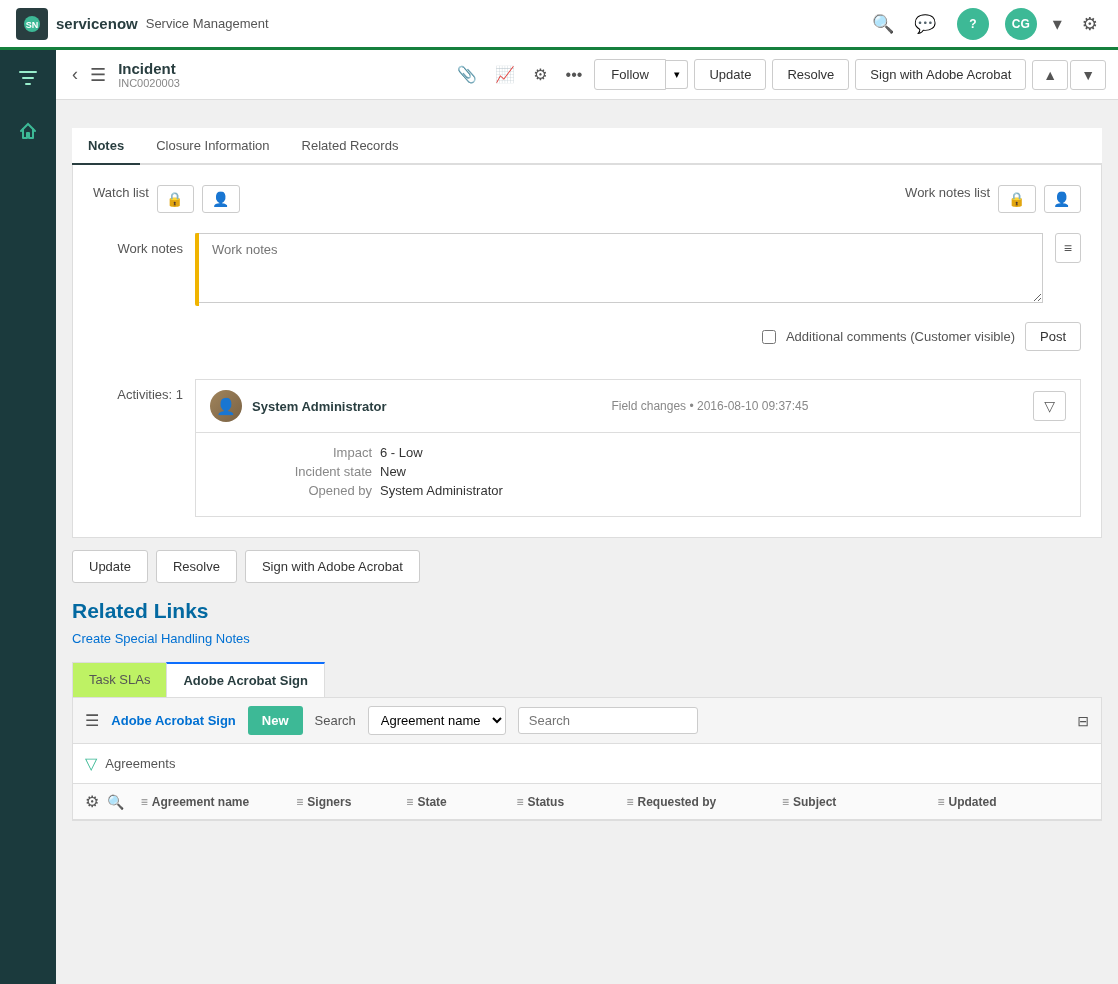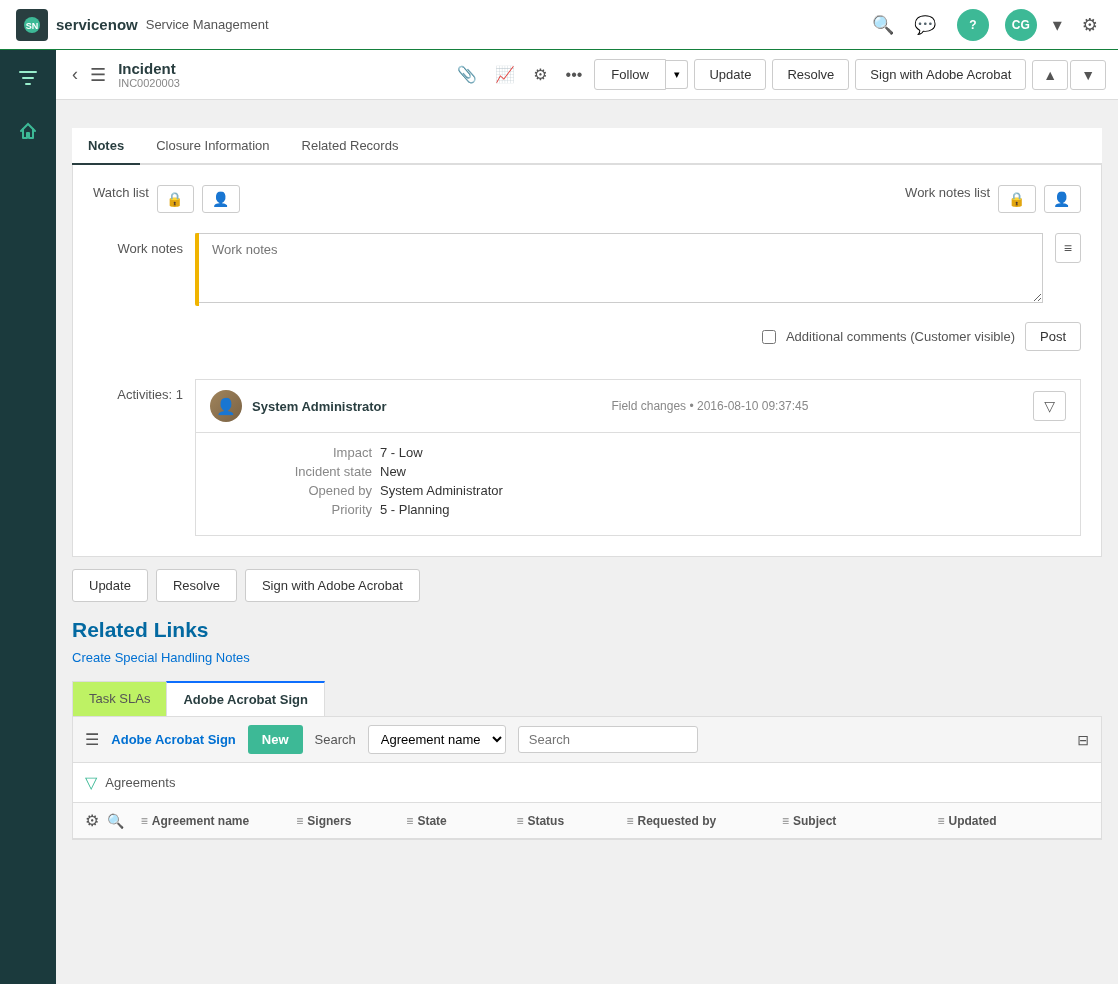--- a/index.html
+++ b/index.html
@@ -1,21 +1,21 @@
 <!DOCTYPE html>
 <html><head>
   <meta charset="utf-8">
   <style>
     * { box-sizing: border-box; margin: 0; padding: 0; }
     body { font-family: 'Segoe UI', Arial, sans-serif; font-size: 13px; background: #f0f0f0; color: #333; }
 
     
     .top-nav {
       background: #fff;
-      border-bottom: 1px solid #15803d;
+      border-bottom: 3px solid #15803d;
       display: flex;
       align-items: center;
       padding: 0 16px;
       height: 50px;
       position: relative;
       z-index: 10;
     }
     .servicenow-logo {
       display: flex;
       align-items: center;
@@ -382,33 +382,29 @@
               <div class="activity-meta">
                 <span>Field changes</span>
                 <span> • </span>
                 <span>2016-08-10 09:37:45</span>
               </div>
               <button class="activity-filter-btn">▽</button>
             </div>
             <div class="activity-details">
               <div class="activity-field-row">
                 <span class="activity-field-label">Impact</span>
-                <span class="activity-field-value">7 - Low</span>
+                <span class="activity-field-value">6 - Low</span>
               </div>
               <div class="activity-field-row">
                 <span class="activity-field-label">Incident state</span>
                 <span class="activity-field-value">New</span>
               </div>
               <div class="activity-field-row">
                 <span class="activity-field-label">Opened by</span>
                 <span class="activity-field-value">System Administrator</span>
-              </div>
-              <div class="activity-field-row">
-                <span class="activity-field-label">Priority</span>
-                <span class="activity-field-value">5 - Planning</span>
               </div>
             </div>
           </div>
         </div>
       </div>
 
       <div class="bottom-actions">
         <button class="bottom-btn">Update</button>
         <button class="bottom-btn">Resolve</button>
         <button class="bottom-btn">Sign with Adobe Acrobat</button>

